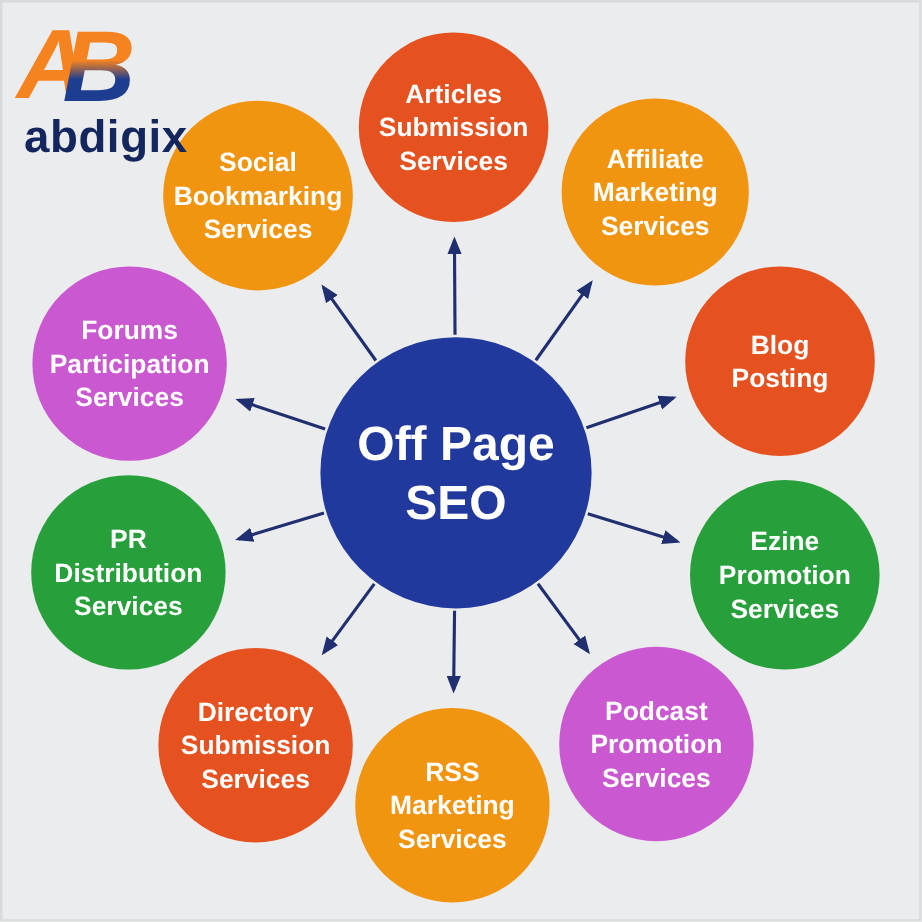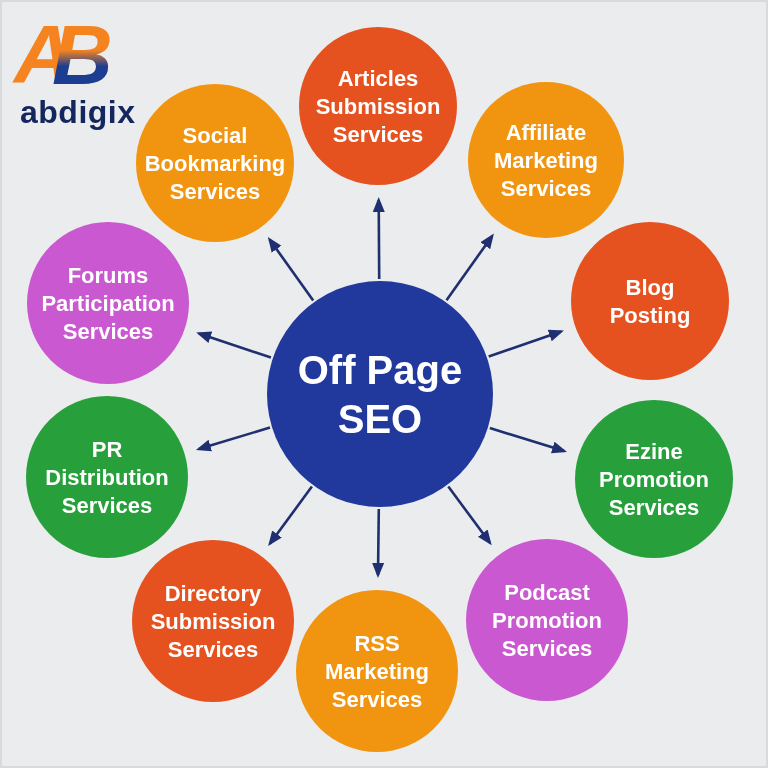--- a/index.html
+++ b/index.html
@@ -12,21 +12,21 @@
     box-shadow: inset 0 0 0 2px #d9dadc;
     overflow: hidden;
   }
   #diagram { position: absolute; left: 0; top: 0; width: 768px; height: 768px; overflow: visible; }
   .logo { position: absolute; left: 16px; top: 6px; width: 130px; z-index: 2; }
   .monogram { display: block; overflow: visible; }
   .brand {
     margin-top: 4px;
     margin-left: 4px;
     font-weight: bold;
-    font-size: 32px;
+    font-size: 38px;
     letter-spacing: 0.5px;
     color: #13265e;
   }
   .node-label  { font-family: "Liberation Sans", sans-serif; font-weight: bold; font-size: 22px; fill: #ffffff; }
   .center-label{ font-family: "Liberation Sans", sans-serif; font-weight: bold; font-size: 40px; fill: #ffffff; }
 </style>
 </head>
 <body>
 
 <div class="canvas">

